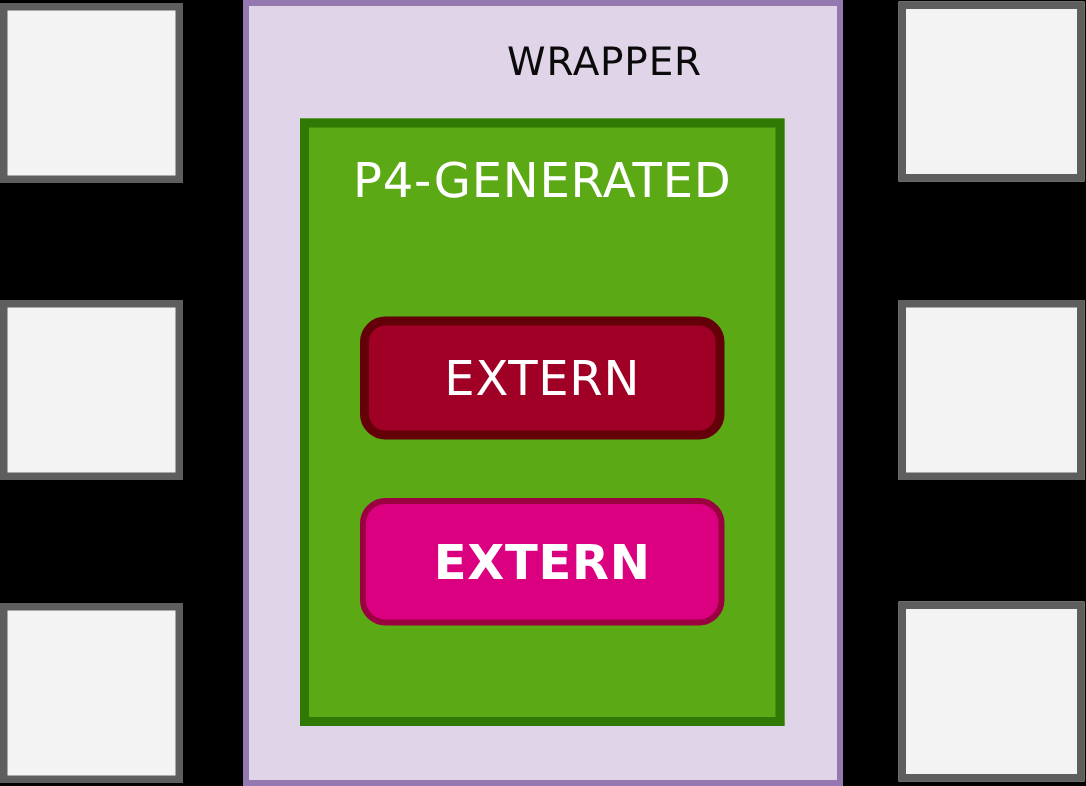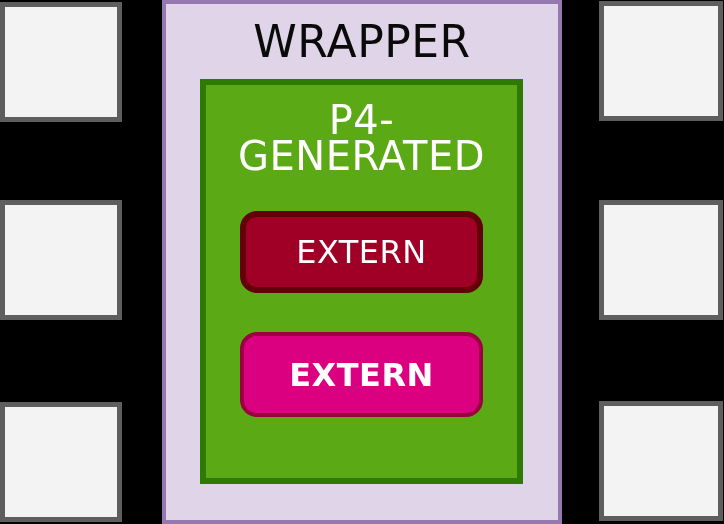--- a/index.html
+++ b/index.html
@@ -42,42 +42,43 @@
     height: 524px;
     background: #e0d5e8;
     border: 4px solid #9678b0;
   }
   #wrapper-label {
     position: absolute;
     left: 0;
     top: 20px;
     width: 100%;
     text-align: center;
-    font-size: 44px;
+    font-size: 26px;
     line-height: 36px;
     color: #0a0a0a;
     letter-spacing: 0.5px;
+    padding-left: 41px;
   }
 
   
   #p4-box {
     left: 200px;
     top: 79px;
     width: 323px;
     height: 405px;
     background: #5ba915;
     border: 6px solid #2e7a04;
   }
   #p4-label {
     position: absolute;
     left: 0;
     top: 17px;
     width: 100%;
     text-align: center;
-    font-size: 40px;
+    font-size: 32px;
     line-height: 36px;
     color: #ffffff;
     letter-spacing: 0.5px;
   }
 
   
   .extern {
     left: 240px;
     width: 243px;
     display: flex;

